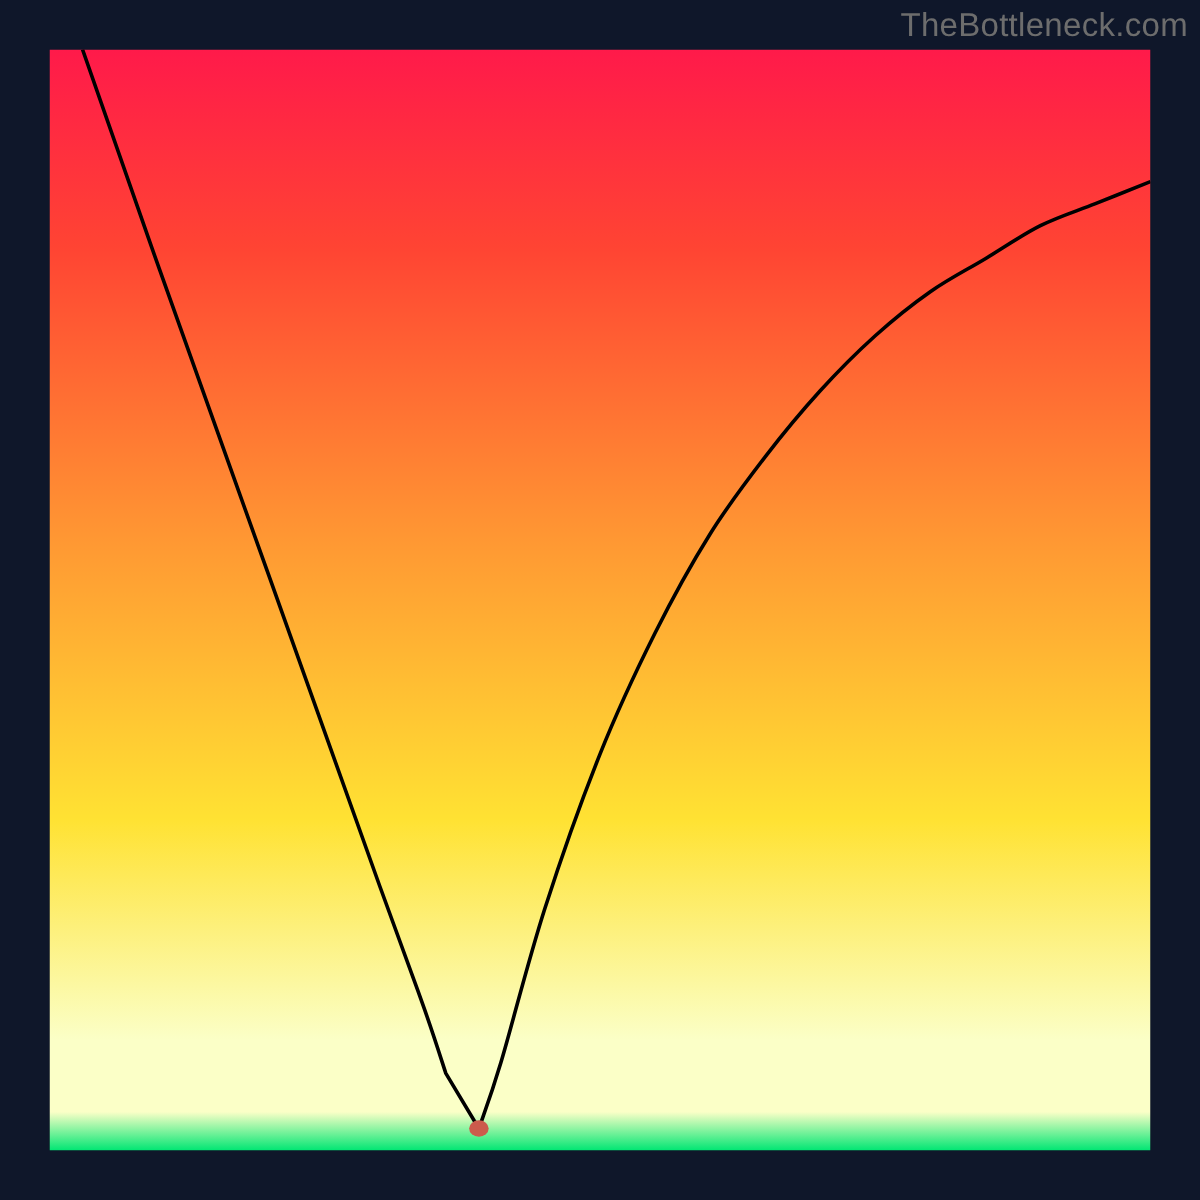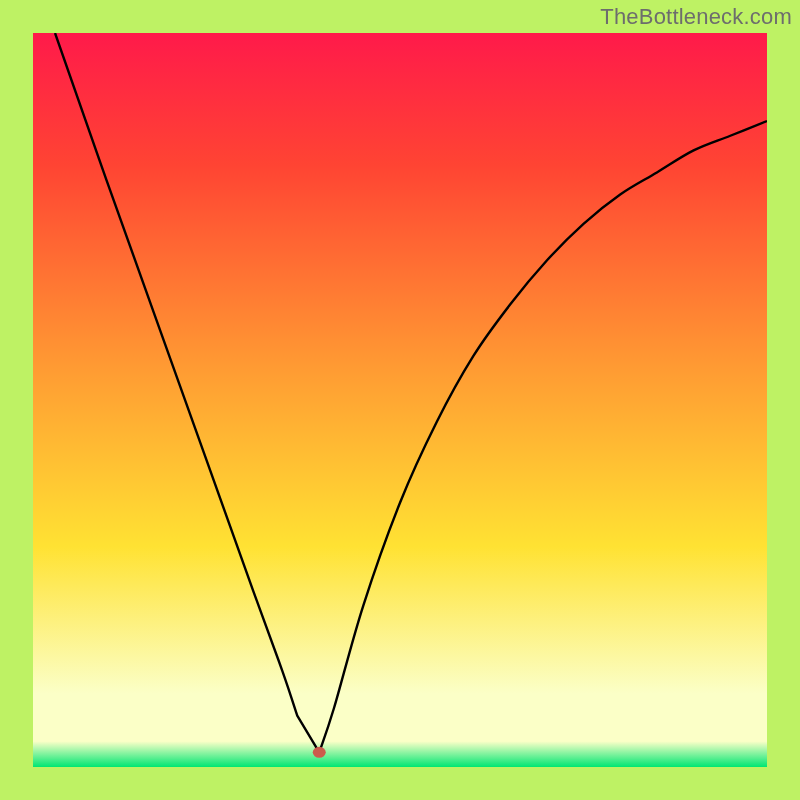--- a/index.html
+++ b/index.html
@@ -10,21 +10,21 @@
     background: #000;
     overflow: hidden;
     font-family: Arial, Helvetica, sans-serif;
   }
   .frame {
     position: absolute;
     left: 0;
     top: 0;
     width: 800px;
     height: 800px;
-    background: #bef264;
+    background: #0f172a;
   }
   .plot {
     position: absolute;
     left: 33px;
     top: 33px;
     width: 734px;
     height: 734px;
   }
   .attribution {
     position: absolute;

